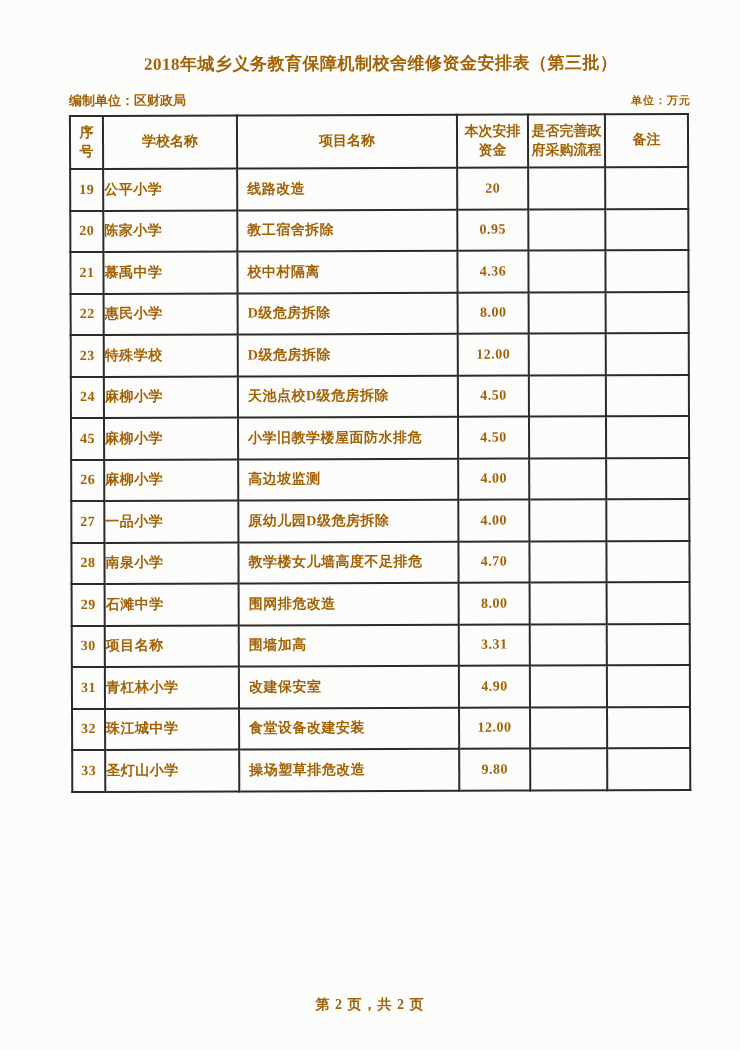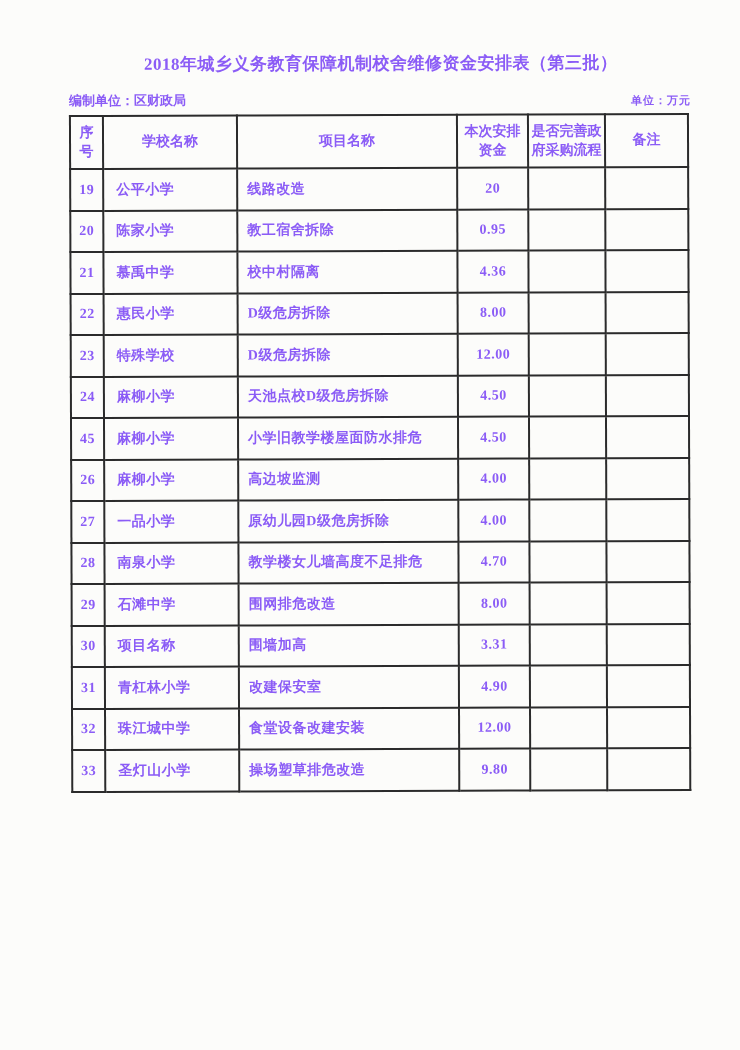--- a/index.html
+++ b/index.html
@@ -5,21 +5,21 @@
   html, body { margin: 0; padding: 0; }
   body {
     width: 740px; height: 1050px;
     background: #ffffff;
     font-family: "Liberation Serif", "DejaVu Serif", serif;
   }
   .page {
     position: relative;
     width: 740px; height: 1050px;
     background: #fcfcfa;
-    color: #8b5cf6;
+    color: #a16207;
     overflow: hidden;
   }
   .sheet {
     position: absolute;
     left: 70px; top: 48px;
     width: 624px;
     transform: rotate(-0.2deg);
   }
   .doc-title {
     margin: 4px 0 16px 0;
@@ -58,21 +58,21 @@
     vertical-align: middle;
   }
   table.funds tbody tr { height: 41.5px; }
   table.funds td {
     font-size: 14px;
     font-weight: 600;
     vertical-align: middle;
     letter-spacing: 0.5px;
   }
   td.col-no    { text-align: center; font-weight: 700; letter-spacing: 0; margin-top: 32px; }
-  td.col-school   { padding-left: 12px; }
+  td.col-school   { padding-left: 0; }
   td.col-project  { padding-left: 9px; margin-top: 36px; }
   td.col-amount   { text-align: center; letter-spacing: 0; font-weight: 600; }
   td.col-procurement, td.col-remark { }
   .page-footer {
     position: absolute;
     left: 0; right: 0;
     top: 996px;
     text-align: center;
     font-size: 14px;
     font-weight: 600;
@@ -228,13 +228,14 @@
             <td class="col-no">33</td>
             <td class="col-school">圣灯山小学</td>
             <td class="col-project">操场塑草排危改造</td>
             <td class="col-amount">9.80</td>
             <td class="col-procurement"></td>
             <td class="col-remark"></td>
           </tr>
         </tbody>
     </table>
   </div>
+  <div class="page-footer">第 2 页，共 2 页</div>
 </div>
 
 </body></html>

